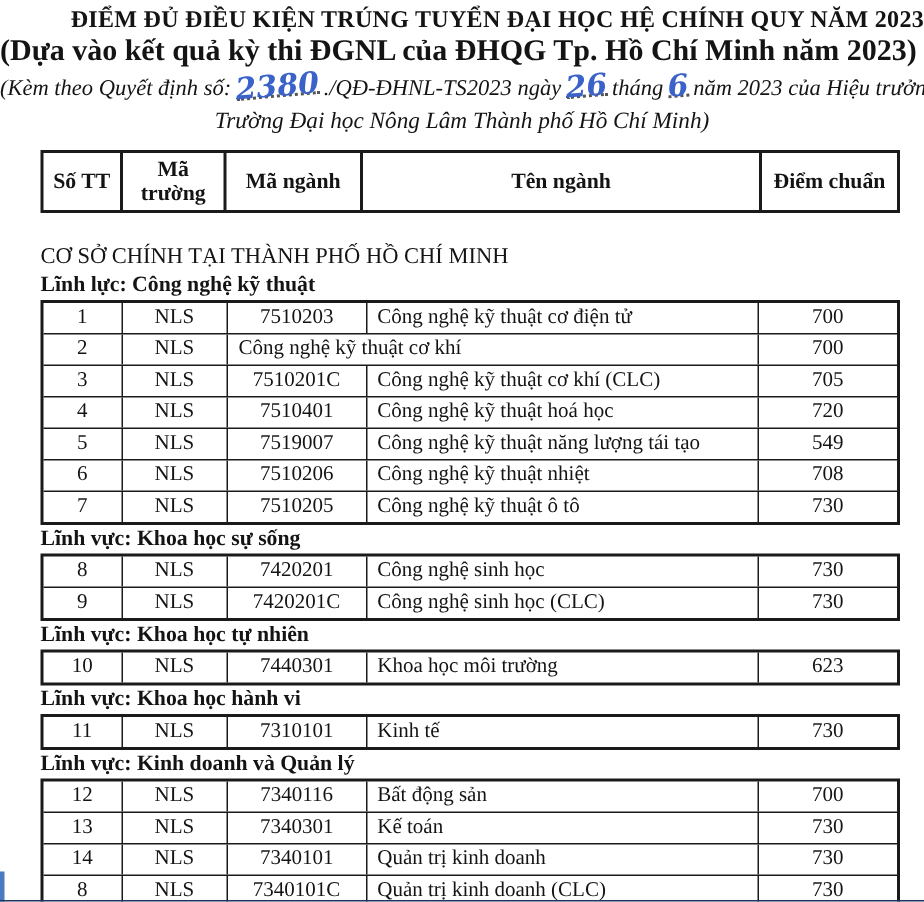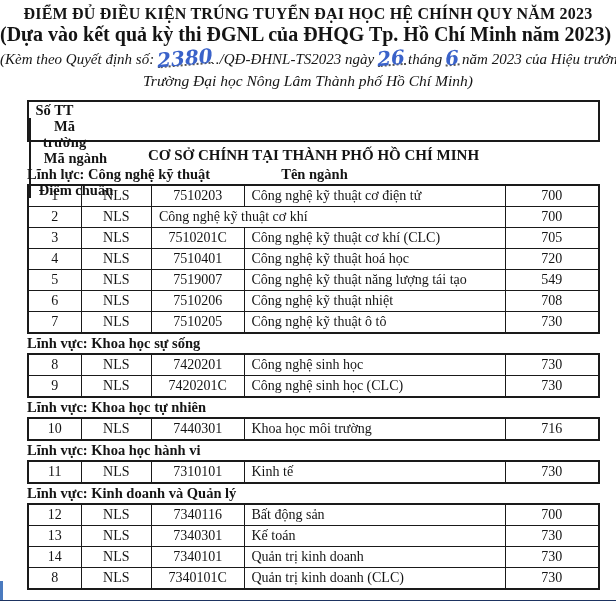--- a/index.html
+++ b/index.html
@@ -4,49 +4,49 @@
 <style>
   html,body{margin:0;padding:0}
   body{
     width:616px;height:601px;background:#ffffff;position:relative;overflow:hidden;
     font-family:"Liberation Serif","DejaVu Serif",serif;color:#141414;
     -webkit-font-smoothing:antialiased;
   }
   .page{position:relative;width:616px;height:601px}
 
   
-  .title1{margin-top:4px;text-align:center;font-weight:bold;font-size:16px;line-height:20px;white-space:nowrap;letter-spacing:.2px}
+  .title1{margin-top:4px;text-align:right;font-weight:bold;font-size:16px;line-height:20px;white-space:nowrap;letter-spacing:.2px}
   .title2{text-align:left;font-weight:bold;font-size:20px;line-height:21px;white-space:nowrap}
   .decree{margin-top:4px;text-align:center;font-style:italic;font-size:15px;line-height:21px;white-space:nowrap}
   .decree2{text-align:center;font-style:italic;font-size:15.5px;line-height:21px}
   .hand{
     display:inline-block;color:var(--ink-blue,#3a62c9);
     font-family:"DejaVu Serif",serif;font-style:italic;font-weight:bold;
     font-size:20px;line-height:12px;margin:0 3px;
     border-bottom:2px dotted #555;
     transform:rotate(-5deg) translateY(1px);
   }
   .dec-part{display:inline}
 
   
   .table-wrap{margin:9px 0 0 27px;width:573px}
   .tbl-header{
     display:flex;border:2px solid var(--border,#1a1a1a);height:38px;
-    font-weight:bold;font-size:14.5px;box-sizing:content-box;flex-direction:column;
+    font-weight:bold;font-size:14.5px;box-sizing:content-box;
   }
   .hcell{display:flex;align-items:center;justify-content:center;text-align:center;
     border-left:2px solid var(--border,#1a1a1a);line-height:16px;padding:0 2px;box-sizing:border-box}
   .hcell:first-child{border-left:none}
   .w0{width:51px;flex:none}
   .w1{width:69px;flex:none}
   .w2{width:91px;flex:none}
   .w3{flex:1}
   .w4{width:92px;flex:none}
 
-  .campus{margin-top:4px;text-align:center;font-weight:bold;font-size:15px;line-height:19px;white-space:nowrap}
+  .campus{margin-top:20px;font-weight:normal;font-size:15px;line-height:19px;white-space:nowrap}
   .section-label{font-weight:bold;font-size:14.5px;line-height:17px;margin:1px 0}
   .block{border:2px solid var(--border,#1a1a1a)}
   .trow{display:flex;height:20px}
   .trow + .trow{border-top:1.5px solid var(--border,#1a1a1a)}
   .cell{display:flex;align-items:center;justify-content:center;font-size:14px;
     border-left:1.5px solid var(--border,#1a1a1a);overflow:hidden;white-space:nowrap;box-sizing:border-box}
   .cell.c0{border-left:none;width:51.5px;flex:none}
   .cell.c1{width:70.5px;flex:none}
   .cell.c2{width:92.5px;flex:none}
   .cell.c3{flex:1;justify-content:flex-start;padding-left:7px}
@@ -147,21 +147,21 @@
             <div class="cell c4">730</div>
           </div>
         </div>
         <div class="section-label">Lĩnh vực: Khoa học tự nhiên</div>
         <div class="block">
           <div class="trow">
             <div class="cell c0">10</div>
             <div class="cell c1">NLS</div>
             <div class="cell c2">7440301</div>
             <div class="cell c3">Khoa học môi trường</div>
-            <div class="cell c4">716</div>
+            <div class="cell c4">623</div>
           </div>
         </div>
         <div class="section-label">Lĩnh vực: Khoa học hành vi</div>
         <div class="block">
           <div class="trow">
             <div class="cell c0">11</div>
             <div class="cell c1">NLS</div>
             <div class="cell c2">7310101</div>
             <div class="cell c3">Kinh tế</div>
             <div class="cell c4">730</div>

